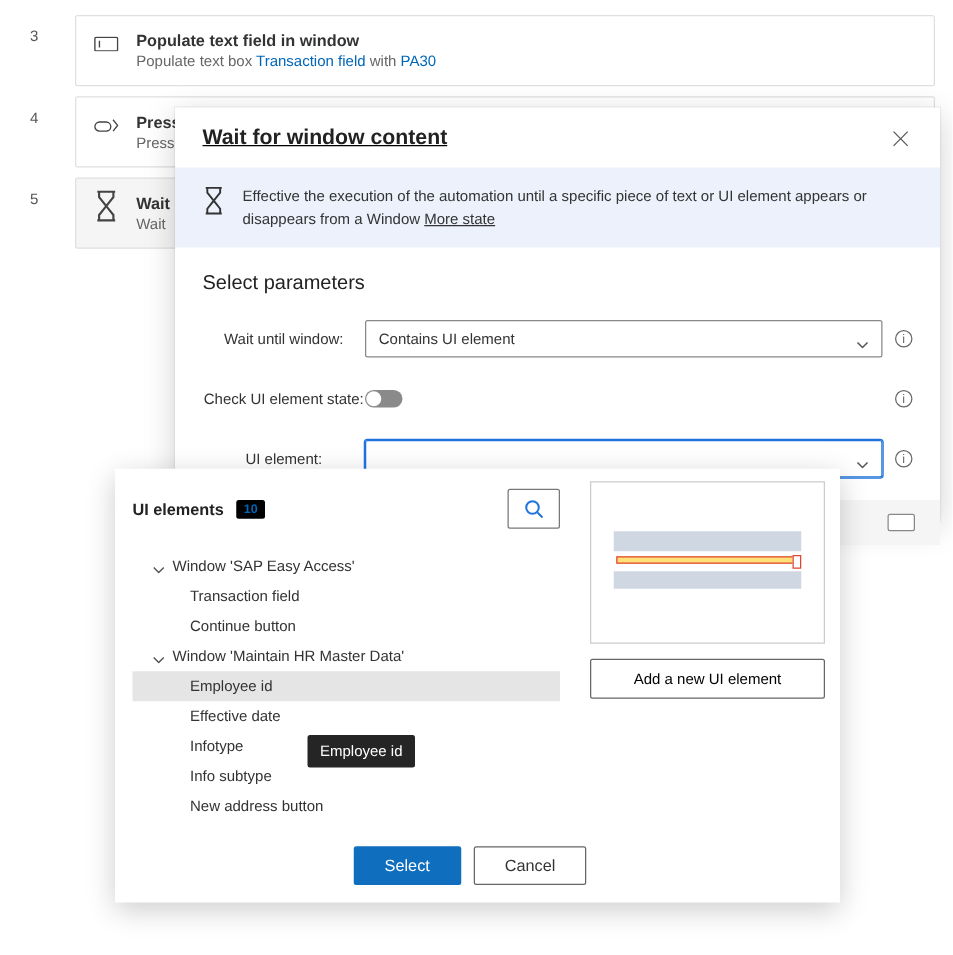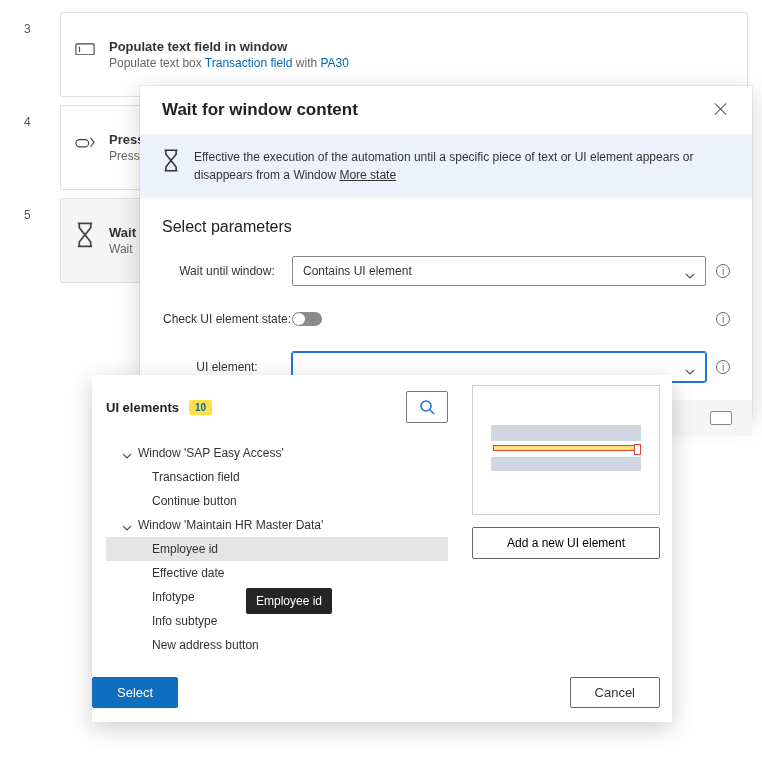--- a/index.html
+++ b/index.html
@@ -1,31 +1,31 @@
 <!DOCTYPE html>
 <html><head>
   <meta charset="utf-8">
   <style>
     * { box-sizing: border-box; margin: 0; padding: 0; font-family: "Segoe UI", -apple-system, sans-serif; }
     body { width: 762px; height: 764px; background: #fff; position: relative; overflow: hidden; }
     
     
-    .step-row { display: flex; align-items: flex-start; margin-left: 60px; margin-right: 14px; margin-bottom: 8px; border: 1px solid #e0e0e0; border-radius: 2px; padding: 26px 14px; background: #fff; }
+    .step-row { display: flex; align-items: flex-start; margin-left: 60px; margin-right: 14px; margin-bottom: 8px; border: 1px solid #e0e0e0; border-radius: 2px; padding: 12px 14px; background: #fff; }
     .step-num { position: absolute; left: 24px; font-size: 12px; color: #555; margin-top: 10px; }
     .step-row.greyed { background: #f5f5f5; }
     .step-icon { width: 20px; height: 16px; margin-right: 14px; margin-top: 2px; flex-shrink: 0; display:flex; align-items:center; justify-content:center; }
     .step-icon svg { stroke: #444; fill: none; stroke-width: 1.2; }
     .step-content { flex: 1; }
     .step-title { font-size: 13px; font-weight: 600; color: #333; }
     .step-subtitle { font-size: 12px; color: #666; margin-top: 2px; }
     .step-subtitle .link { color: #0066b8; }
     
     
     .dialog { position: absolute; left: 140px; top: 86px; width: 612px; background: #fff; box-shadow: 0 6px 24px rgba(0,0,0,0.18), 0 0 0 1px rgba(0,0,0,0.05); }
-    .dialog-header { display: flex; align-items: flex-start; justify-content: space-between; padding: 14px 22px 14px 22px; }
+    .dialog-header { display: flex; align-items: flex-end; justify-content: space-between; padding: 14px 22px 14px 22px; text-decoration: underline; }
     .dialog-title { font-size: 17px; font-weight: 600; color: #222; }
     .close-btn { cursor: pointer; width: 18px; height: 18px; position: relative; }
     .close-btn::before, .close-btn::after { content: ""; position: absolute; left: 8px; top: 1px; width: 1px; height: 16px; background: #555; }
     .close-btn::before { transform: rotate(45deg); }
     .close-btn::after { transform: rotate(-45deg); }
     
     .info-banner { background: #ecf1fb; padding: 14px 22px; display: flex; align-items: flex-start; gap: 14px; }
     .info-banner .icon { width: 18px; height: 18px; flex-shrink: 0; margin-top: 1px; }
     .info-text { font-size: 12px; color: #333; line-height: 1.5; }
     .info-text a { color: #333; text-decoration: underline; }
@@ -50,41 +50,41 @@
     .resize-grip { position: absolute; right: 2px; bottom: 2px; width: 10px; height: 10px; }
     .resize-grip span { position: absolute; width: 2px; height: 2px; background: #999; }
     
     
     .ui-popup { position: absolute; left: 92px; top: 375px; width: 580px; background: #fff; box-shadow: 0 6px 22px rgba(0,0,0,0.2); z-index: 5; }
     .ui-popup-inner { display: flex; gap: 10px; }
     .ui-left { flex: 1; padding: 16px 14px 6px 14px; }
     .ui-right { width: 200px; padding: 10px 12px 10px 0; }
     .ui-left-header { display: flex; align-items: center; justify-content: space-between; margin-bottom: 18px; }
     .ui-left-title { font-size: 13px; font-weight: 600; color: #222; display: flex; align-items: center; gap: 10px; }
-    .badge { background: #fde047; color: #0066b8; font-size: 10px; padding: 2px 6px; border-radius: 2px; font-weight: 600; min-width: 18px; text-align: center; }
+    .badge { background: #000000; color: #0066b8; font-size: 10px; padding: 2px 6px; border-radius: 2px; font-weight: 600; min-width: 18px; text-align: center; }
     .search-btn { width: 42px; height: 32px; border: 1px solid #777; border-radius: 2px; display: flex; align-items: center; justify-content: center; cursor: pointer; background:#fff; }
     
     .tree { font-size: 12px; color: #333; }
     .tree-node { padding: 5px 0 5px 16px; cursor: pointer; position: relative; display:flex; align-items:center; gap:6px; }
     .tree-node.parent { font-weight: 400; }
     .tree-chevron { width: 10px; height: 10px; }
     .tree-leaf { padding: 5px 0 5px 46px; cursor: pointer; }
     .tree-leaf.selected { background: #e5e5e5; margin-left: 0; padding-left: 46px; }
     
     .tooltip { position: absolute; left: 246px; top: 588px; background: #252525; color: #fff; font-size: 12px; padding: 6px 10px; border-radius: 2px; z-index: 10; }
     
     .preview-box { border: 1px solid #ccc; height: 130px; display: flex; align-items: center; justify-content: center; margin-bottom: 12px; background: #fff; }
     .preview-inner { width: 150px; }
     .preview-bar { height: 16px; background: #cfd7e3; margin-bottom: 4px; position:relative; }
     .preview-highlight { height: 6px; border:1px solid #d43; background: #ffe17a; position: relative; margin:0 2px 6px 2px; }
     .preview-highlight::after { content:""; position:absolute; right:-3px; top:-2px; width:5px; height:9px; border:1px solid #d43; background:#fff; }
     
     .add-btn { width: 100%; border: 1px solid #666; background: #fff; font-size: 12px; padding: 8px 0; border-radius: 2px; cursor: pointer; }
     
-    .popup-footer { display: flex; justify-content: space-between; gap: 10px; padding: 14px 12px 14px 0; }
+    .popup-footer { display: flex; justify-content: center; gap: 10px; padding: 14px 12px 14px 0; }
     .btn { font-size: 13px; padding: 7px 24px; border-radius: 2px; cursor: pointer; }
     .btn-primary { background: #106ebe; color: #fff; border: 1px solid #106ebe; }
     .btn-secondary { background: #fff; color: #333; border: 1px solid #666; }
   </style>
 </head>
 <body>
 
 <div style="position:relative; padding-top:12px;">
   <div class="step-num">3</div>
   <div class="step-row">

